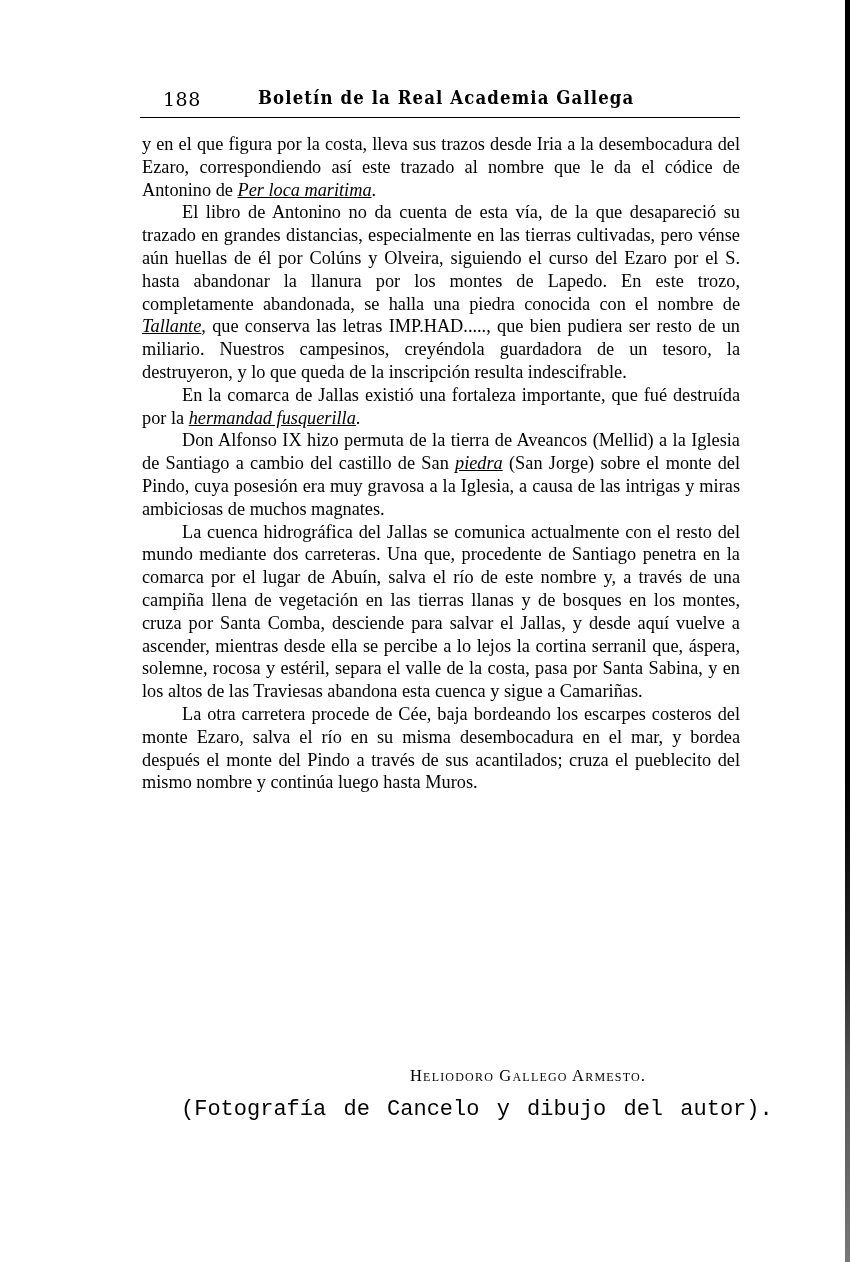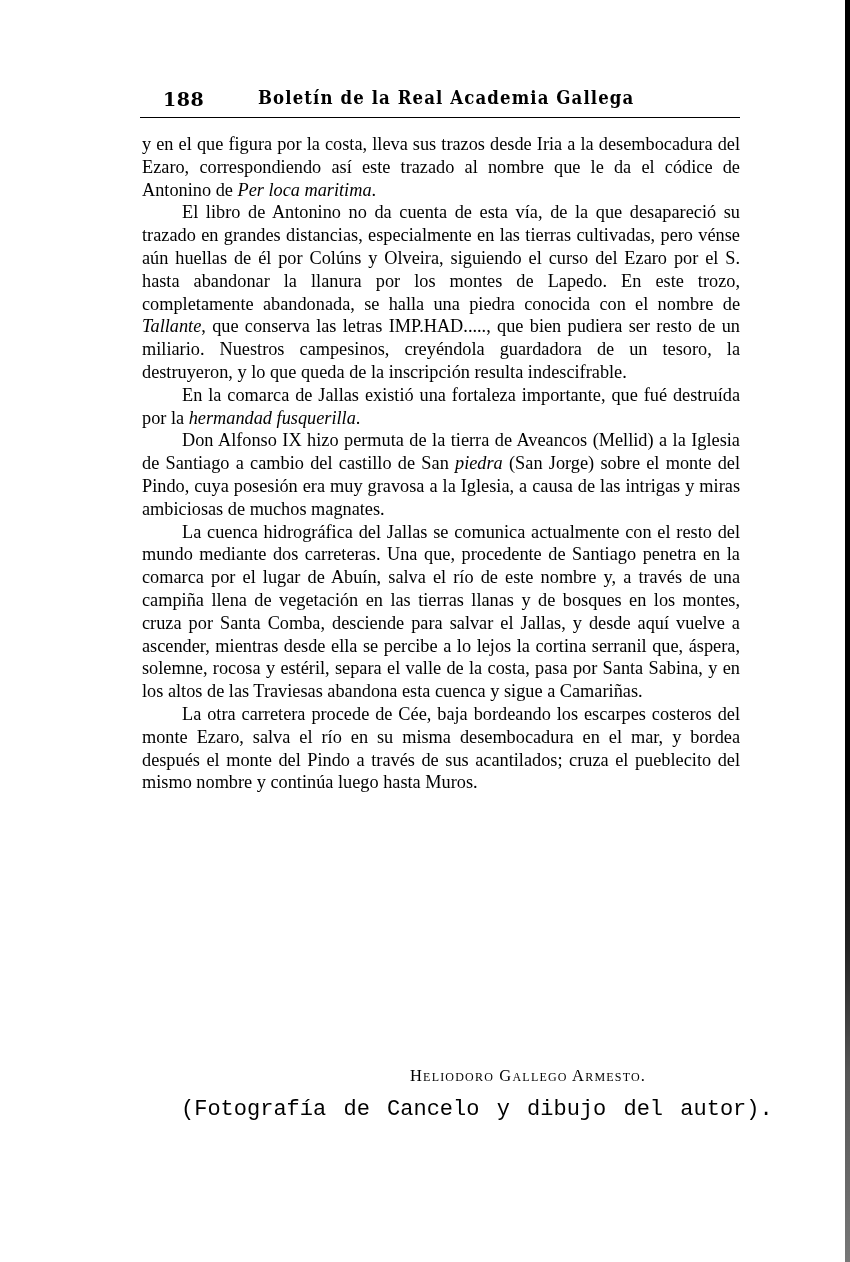--- a/index.html
+++ b/index.html
@@ -5,21 +5,21 @@
   html, body { margin: 0; padding: 0; background: #ffffff; }
   body { width: 850px; height: 1262px; position: relative; overflow: hidden; }
   .page { position: absolute; left: 0; top: 0; width: 850px; height: 1262px; background: #fff; color: #000; }
   .scan-edge {
     position: absolute; top: 0; right: 0px; width: 5px; height: 1262px;
     background: linear-gradient(to bottom, #000 0%, #000 62%, #222 75%, #555 85%, #777 100%);
   }
   .header { position: absolute; left: 163px; top: 88px; width: 576px; height: 28px; }
   .page-number {
     position: absolute; left: 0; top: 0;
-    font-family: "DejaVu Serif", serif; font-size: 19px; font-weight: bold; letter-spacing: 0.5px;
+    font-family: "DejaVu Serif", serif; font-size: 19px; font-weight: normal; letter-spacing: 0.5px;
   }
   .running-title {
     position: absolute; left: 95px; top: -1px;
     font-family: "DejaVu Serif", serif; font-size: 18px; font-weight: bold; letter-spacing: 1.2px;
     transform: scaleX(0.92); transform-origin: left top;
   }
   .header-rule {
     position: absolute; left: 140px; top: 117px; width: 600px; height: 0;
     border-top: 1.3px solid #000;
   }
@@ -33,21 +33,21 @@
   .body-text p.cont { text-indent: 0; }
   .signature {
     position: absolute; left: 410px; top: 1066px;
     font-family: "Liberation Serif", serif; font-size: 16.5px; letter-spacing: 1.2px;
     font-variant: small-caps;
   }
   .caption {
     position: absolute; left: 181px; top: 1097px;
     font-family: Liberation Mono, monospace; font-size: 22px; word-spacing: 4px;
   }
-  i { font-style: italic; }
+  i { font-style: italic; text-decoration: underline; }
 </style>
 </head>
 <body>
 
 <div class="page">
   <div class="scan-edge"></div>
 
   <div class="header">
     <span class="page-number">188</span>
     <span class="running-title">Boletín de la Real Academia Gallega</span>

